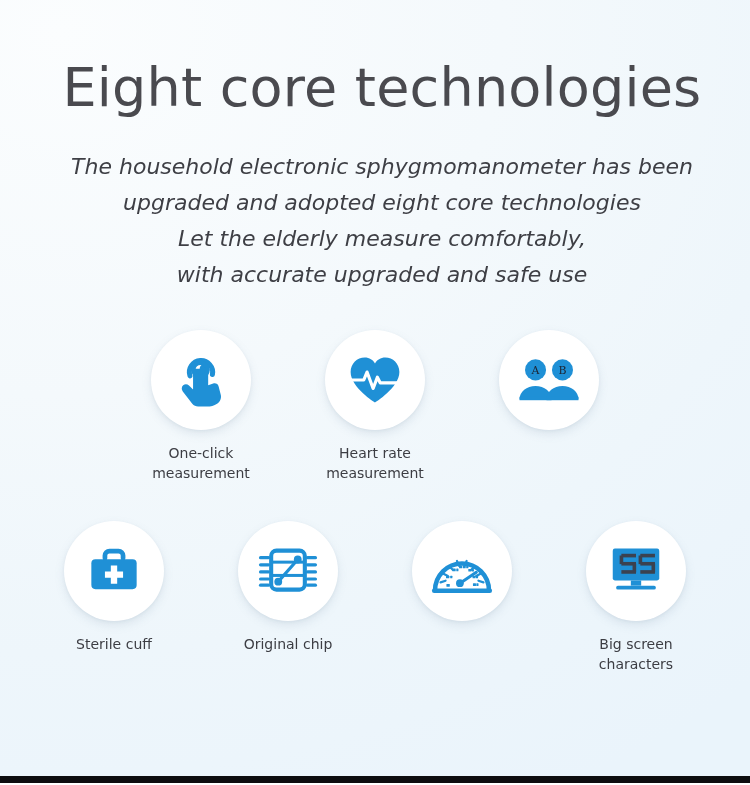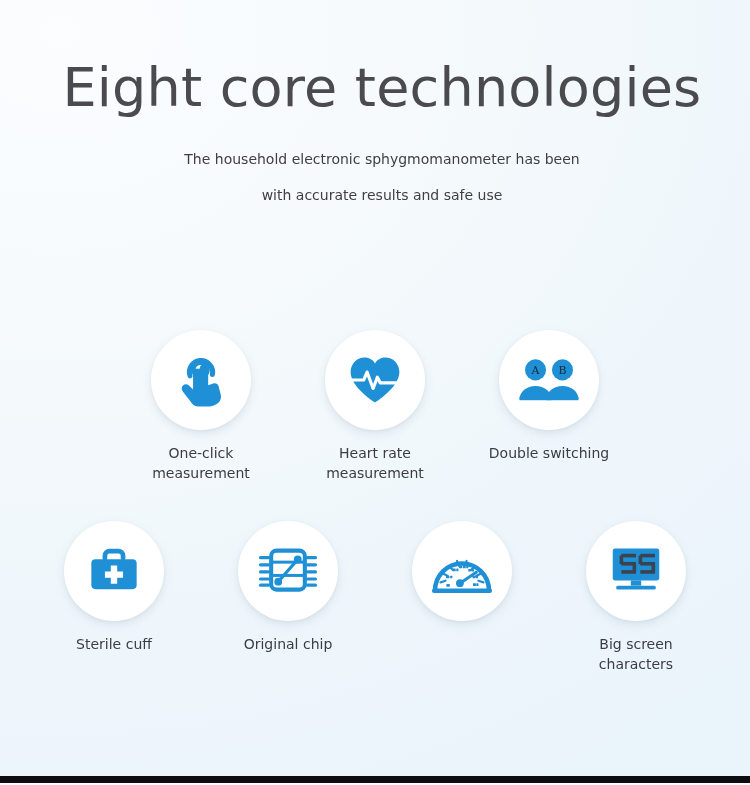--- a/index.html
+++ b/index.html
@@ -30,26 +30,27 @@
     padding-top: 58px;
     text-align: center;
     font-size: 54px;
     font-weight: 400;
     letter-spacing: 0.2px;
     color: #4a4a4f;
     line-height: 1.1;
     font-family: "DejaVu Sans", sans-serif;
   }
   .subtitle {
-    margin: 24px 0 0 0;
+    margin: 32px 0 0 0;
     text-align: center;
     color: #3e3f45;
-    font-size: 14px;
+    font-size: 22px;
     line-height: 36px;
     font-family: "DejaVu Sans", sans-serif;
+    font-style: italic;
   }
   .subtitle div { white-space: nowrap; }
 
   
   .grid {
     position: absolute;
     left: 0;
     top: 330px;
     width: 750px;
   }
@@ -110,21 +111,23 @@
 </style>
 </head>
 <body>
 
 <div class="page">
 
   <h1 class="title">Eight core technologies</h1>
 
   <div class="subtitle">
     <div>The household electronic sphygmomanometer has been</div>
-    <div>with accurate results and safe use</div>
+    <div>upgraded and adopted eight core technologies</div>
+    <div>Let the elderly measure comfortably,</div>
+    <div>with accurate upgraded and safe use</div>
   </div>
 
   <div class="grid">
 
     <div class="row first">
 
       <div class="cell">
         <div class="circle">
           <span>
             <svg width="62" height="62" viewBox="0 0 64 64">
@@ -164,21 +167,20 @@
               <path d="M3 52c0-9.5 8.5-16 19-16s19 6.5 19 16z" fill="#1f90d6"></path>
               <rect x="3" y="49" width="38" height="4" fill="#1f90d6"></rect>
               <circle cx="54" cy="17" r="12.5" fill="#1f90d6"></circle>
               <path d="M35 52c0-9.5 8.5-16 19-16s19 6.5 19 16z" fill="#1f90d6"></path>
               <rect x="35" y="49" width="38" height="4" fill="#1f90d6"></rect>
               <text x="22" y="22" text-anchor="middle" font-family="DejaVu Serif, serif" font-size="13" fill="#1d2330">A</text>
               <text x="54" y="22" text-anchor="middle" font-family="DejaVu Serif, serif" font-size="13" fill="#1d2330">B</text>
             </svg>
           </span>
         </div>
-        <div class="caption">Double switching</div>
       </div>
 
     </div>
 
     <div class="row second">
 
       <div class="cell">
         <div class="circle">
           <span>
             <svg width="58" height="58" viewBox="0 0 64 64">

